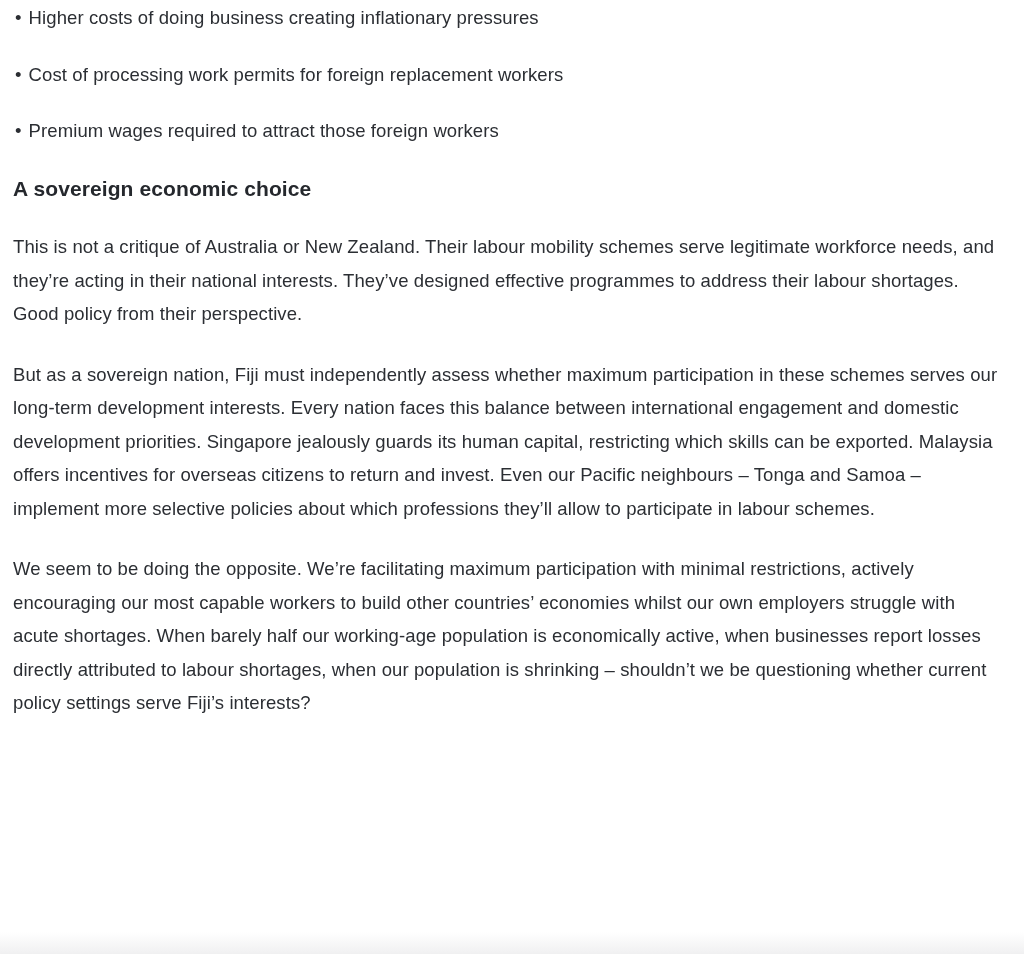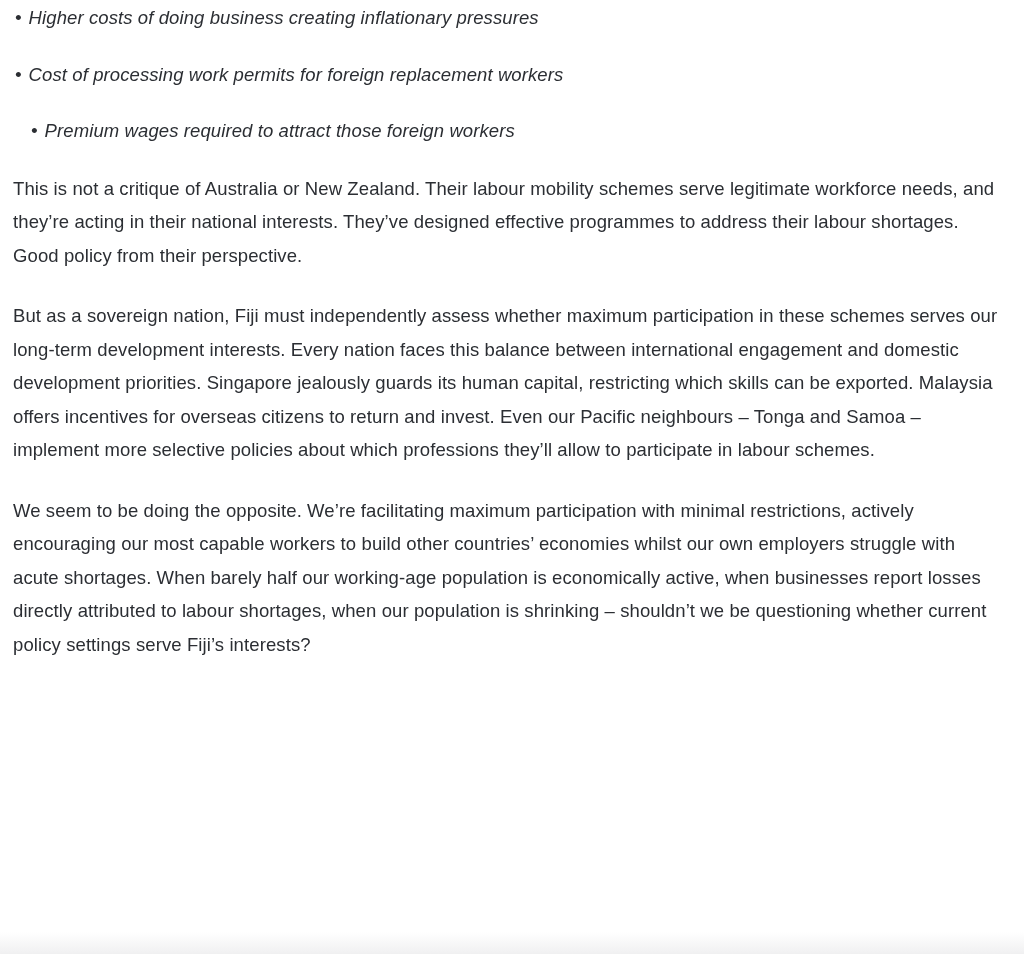--- a/index.html
+++ b/index.html
@@ -23,25 +23,23 @@
     letter-spacing: 0.1px;
   }
   .bullet-list {
     margin: 0 0 24px 0;
     padding: 0;
   }
   .bullet-item {
     margin: 0 0 23px 0;
     padding: 0;
     list-style: none;
-    font-style: italic;
   }
   .bullet-item:last-child {
     margin-bottom: 0;
-    margin-left: 16px;
   }
   .bullet-marker {
     display: inline-block;
     margin: 0 7px 0 2px;
   }
   p.body-para {
     margin: 0 0 27px 0;
   }
   h2.section-heading {
     font-size: 21px;
@@ -71,20 +69,21 @@
     </li>
     <li class="bullet-item">
       <span class="bullet-marker">•</span><span>Cost of processing work permits for foreign replacement workers</span>
     </li>
     <li class="bullet-item">
       <span class="bullet-marker">•</span><span>Premium wages required to attract those foreign workers</span>
     </li>
   </ul>
 
 
+  <h2 class="section-heading">A sovereign economic choice</h2>
 
   <p class="body-para">This is not a critique of Australia or New Zealand. Their labour mobility schemes serve legitimate workforce needs, and they’re acting in their national interests. They’ve designed effective programmes to address their labour shortages. Good policy from their perspective.</p>
 
   <p class="body-para">But as a sovereign nation, Fiji must independently assess whether maximum participation in these schemes serves our long-term development interests. Every nation faces this balance between international engagement and domestic development priorities. Singapore jealously guards its human capital, restricting which skills can be exported. Malaysia offers incentives for overseas citizens to return and invest. Even our Pacific neighbours – Tonga and Samoa – implement more selective policies about which professions they’ll allow to participate in labour schemes.</p>
 
   <p class="body-para">We seem to be doing the opposite. We’re facilitating maximum participation with minimal restrictions, actively encouraging our most capable workers to build other countries’ economies whilst our own employers struggle with acute shortages. When barely half our working-age population is economically active, when businesses report losses directly attributed to labour shortages, when our population is shrinking – shouldn’t we be questioning whether current policy settings serve Fiji’s interests?</p>
 
 </div>
 
 <div class="bottom-fade"></div>

